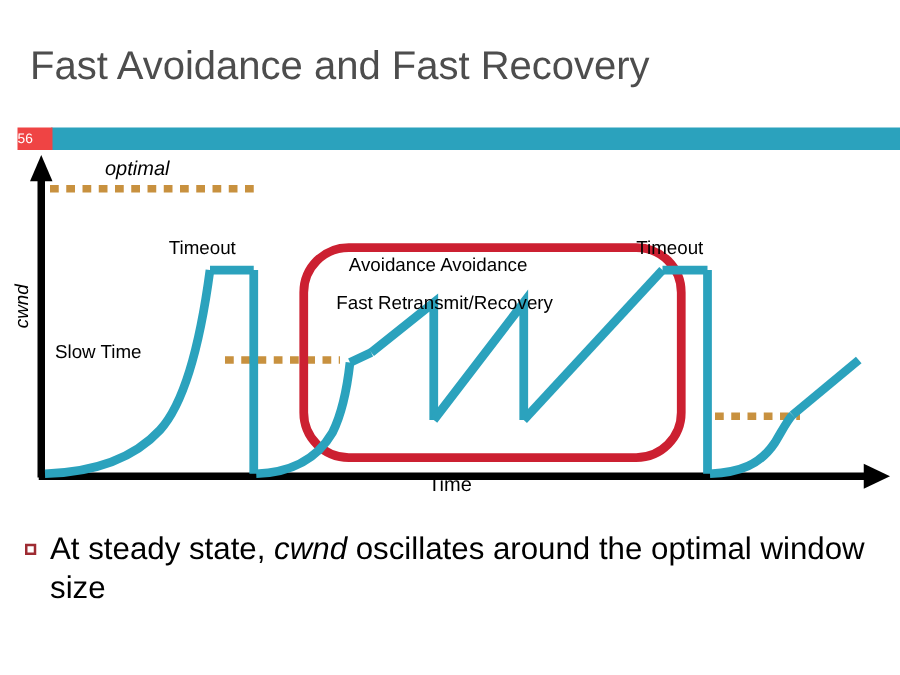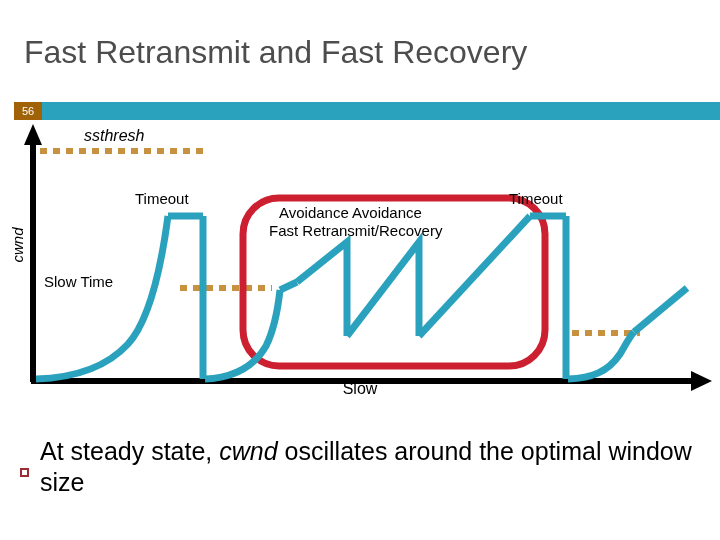--- a/index.html
+++ b/index.html
@@ -45,25 +45,24 @@
     width: 679px;
     height: 18px;
     background: #2ba2bd;
   }
   #slide-number-badge {
     position: absolute;
     left: 14px;
     top: 0px;
     width: 28px;
     height: 18px;
-    background: #a16207;
+    background: #ef4444;
     color: #ffffff;
     font-size: 11px;
     line-height: 18px;
-    text-align: center;
     font-weight: 400;
   }
 
   
   #chart {
     position: absolute;
     left: 0px;
     top: 118px;
     width: 720px;
     height: 300px;
@@ -77,21 +76,21 @@
     line-height: 18px;
     white-space: nowrap;
   }
   .chart-label.italic { font-style: italic; }
 
   #label-ssthresh { left: 84px;  top: 9px;  font-size: 16px; }
   #label-timeout-1 { left: 135px; top: 72px; }
   #label-timeout-2 { left: 509px; top: 72px; }
   #label-slow-start { left: 44px; top: 155px; }
   #label-ca-line1 { left: 279px; top: 86px; }
-  #label-ca-line2 { left: 269px; top: 104px; }
+  #label-ca-line2 { left: 269px; top: 116px; }
   #label-time {
     left: 0px; top: 262px; width: 720px;
     text-align: center; font-size: 16px;
   }
   #label-cwnd {
     left: -12px;
     top: 118px;
     width: 60px;
     text-align: center;
     font-size: 15px;
@@ -101,23 +100,22 @@
 
   
   #bullet-list {
     position: absolute;
     left: 20px;
     top: 424px;
     width: 690px;
   }
   .bullet-row {
     display: flex;
-    align-items: center;
+    align-items: flex-start;
     margin-bottom: 2px;
-    margin-top: 12px;
   }
   .bullet-marker {
     flex: 0 0 auto;
     width: 9px;
     height: 9px;
     border: 2px solid #9e2b32;
     background: #ffffff;
     margin-top: 11px;
     margin-right: 11px;
     box-sizing: border-box;
@@ -126,21 +124,21 @@
     flex: 1 1 auto;
     font-size: 25px;
     line-height: 31px;
     color: #000000;
   }
   .bullet-text i { font-style: italic; }
 </style>
 </head>
 <body>
 
-<div id="slide-title">Fast Retransmit and Fast Recovery</div>
+<div id="slide-title">Fast Avoidance and Fast Recovery</div>
 
 <div id="header-rule">
   <div id="header-bar"></div>
   <div id="slide-number-badge">56</div>
 </div>
 
 <div id="chart">
 
   <svg width="720" height="300" viewBox="0 0 720 300">
 
@@ -183,33 +181,33 @@
 
       <path d="M 530 98 L 566 98"></path>
 
       <path d="M 566 98 L 566 261"></path>
 
       <path d="M 568 261 C 592 260, 608 254, 620 236 C 626 226, 630 218, 634 214"></path>
       <path d="M 634 214 L 687 170"></path>
     </g>
   </svg>
 
-  <div class="chart-label italic" id="label-ssthresh">ssthresh</div>
+  <div class="chart-label italic" id="label-ssthresh">optimal</div>
 
   <div class="chart-label" id="label-timeout-1">Timeout</div>
 
   <div class="chart-label" id="label-timeout-2">Timeout</div>
 
   <div class="chart-label" id="label-slow-start">Slow Time</div>
 
   <div class="chart-label" id="label-ca-line1">Avoidance Avoidance</div>
 
   <div class="chart-label" id="label-ca-line2">Fast Retransmit/Recovery</div>
 
-  <div class="chart-label" id="label-time">Slow</div>
+  <div class="chart-label" id="label-time">Time</div>
 
   <div class="chart-label italic" id="label-cwnd">cwnd</div>
 </div>
 
 <div id="bullet-list">
 
   <div class="bullet-row">
     <span class="bullet-marker"></span>
     <span class="bullet-text"><span>At steady state, </span><i>cwnd</i><span> oscillates around the optimal window size</span></span>
   </div>

